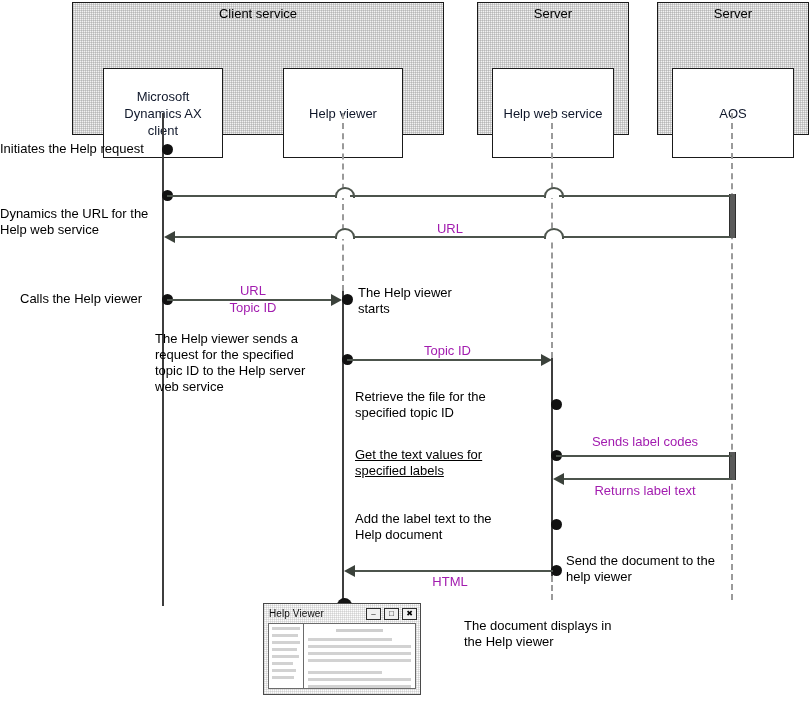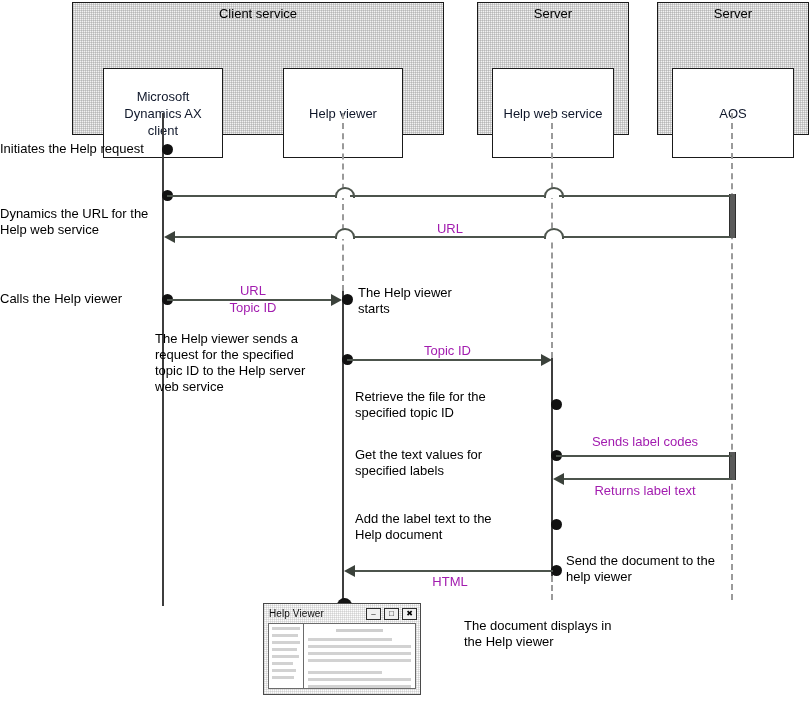--- a/index.html
+++ b/index.html
@@ -249,21 +249,21 @@
   <div class="msg-line" style="left:559px;top:195px;width:172px;"></div>
 
   <div class="msg-line" style="left:559px;top:236px;width:172px;"></div>
   <div class="hop" style="left:544px;top:228px;"></div>
   <div class="msg-line" style="left:350px;top:236px;width:194px;"></div>
   <div class="hop" style="left:335px;top:228px;"></div>
   <div class="msg-line" style="left:175px;top:236px;width:160px;"></div>
   <div class="arrow-left" style="left:164px;top:231px;"></div>
   <div class="lbl center gray" style="left:380px;top:221px;width:140px;">URL</div>
 
-  <div class="lbl right" style="left:0px;top:291px;width:155px;">Calls the Help viewer</div>
+  <div class="lbl right" style="left:0px;top:291px;width:155px;padding-left:20px;">Calls the Help viewer</div>
   <div class="dot" style="left:162px;top:294px;"></div>
   <div class="msg-line" style="left:167px;top:299px;width:166px;"></div>
   <div class="arrow-right" style="left:331px;top:294px;"></div>
   <div class="lbl center gray" style="left:188px;top:283px;width:130px;">URL</div>
   <div class="lbl center gray" style="left:188px;top:300px;width:130px;">Topic ID</div>
 
   <div class="dot" style="left:342px;top:294px;"></div>
   <div class="lbl left" style="left:358px;top:285px;width:180px;">The Help viewer
 starts</div>
 
@@ -273,21 +273,21 @@
 web service</div>
   <div class="dot" style="left:342px;top:354px;"></div>
   <div class="msg-line" style="left:347px;top:359px;width:196px;"></div>
   <div class="arrow-right" style="left:541px;top:354px;"></div>
   <div class="lbl center gray" style="left:375px;top:343px;width:145px;">Topic ID</div>
 
   <div class="lbl right" style="left:355px;top:389px;width:186px;">Retrieve the file for the
 specified topic ID</div>
   <div class="dot" style="left:551px;top:399px;"></div>
 
-  <div class="lbl right" style="left:355px;top:447px;width:186px;">Get the text values for
+  <div class="lbl right" style="left:355px;top:447px;width:186px;text-decoration:underline;">Get the text values for
 specified labels</div>
   <div class="dot" style="left:551px;top:450px;"></div>
   <div class="msg-line" style="left:556px;top:455px;width:176px;"></div>
   <div class="lbl center gray" style="left:570px;top:434px;width:150px;">Sends label codes</div>
 
   <div class="msg-line" style="left:564px;top:478px;width:168px;"></div>
   <div class="arrow-left" style="left:553px;top:473px;"></div>
   <div class="lbl right" style="left:355px;top:511px;width:186px;">Add the label text to the
 Help document</div>
 

